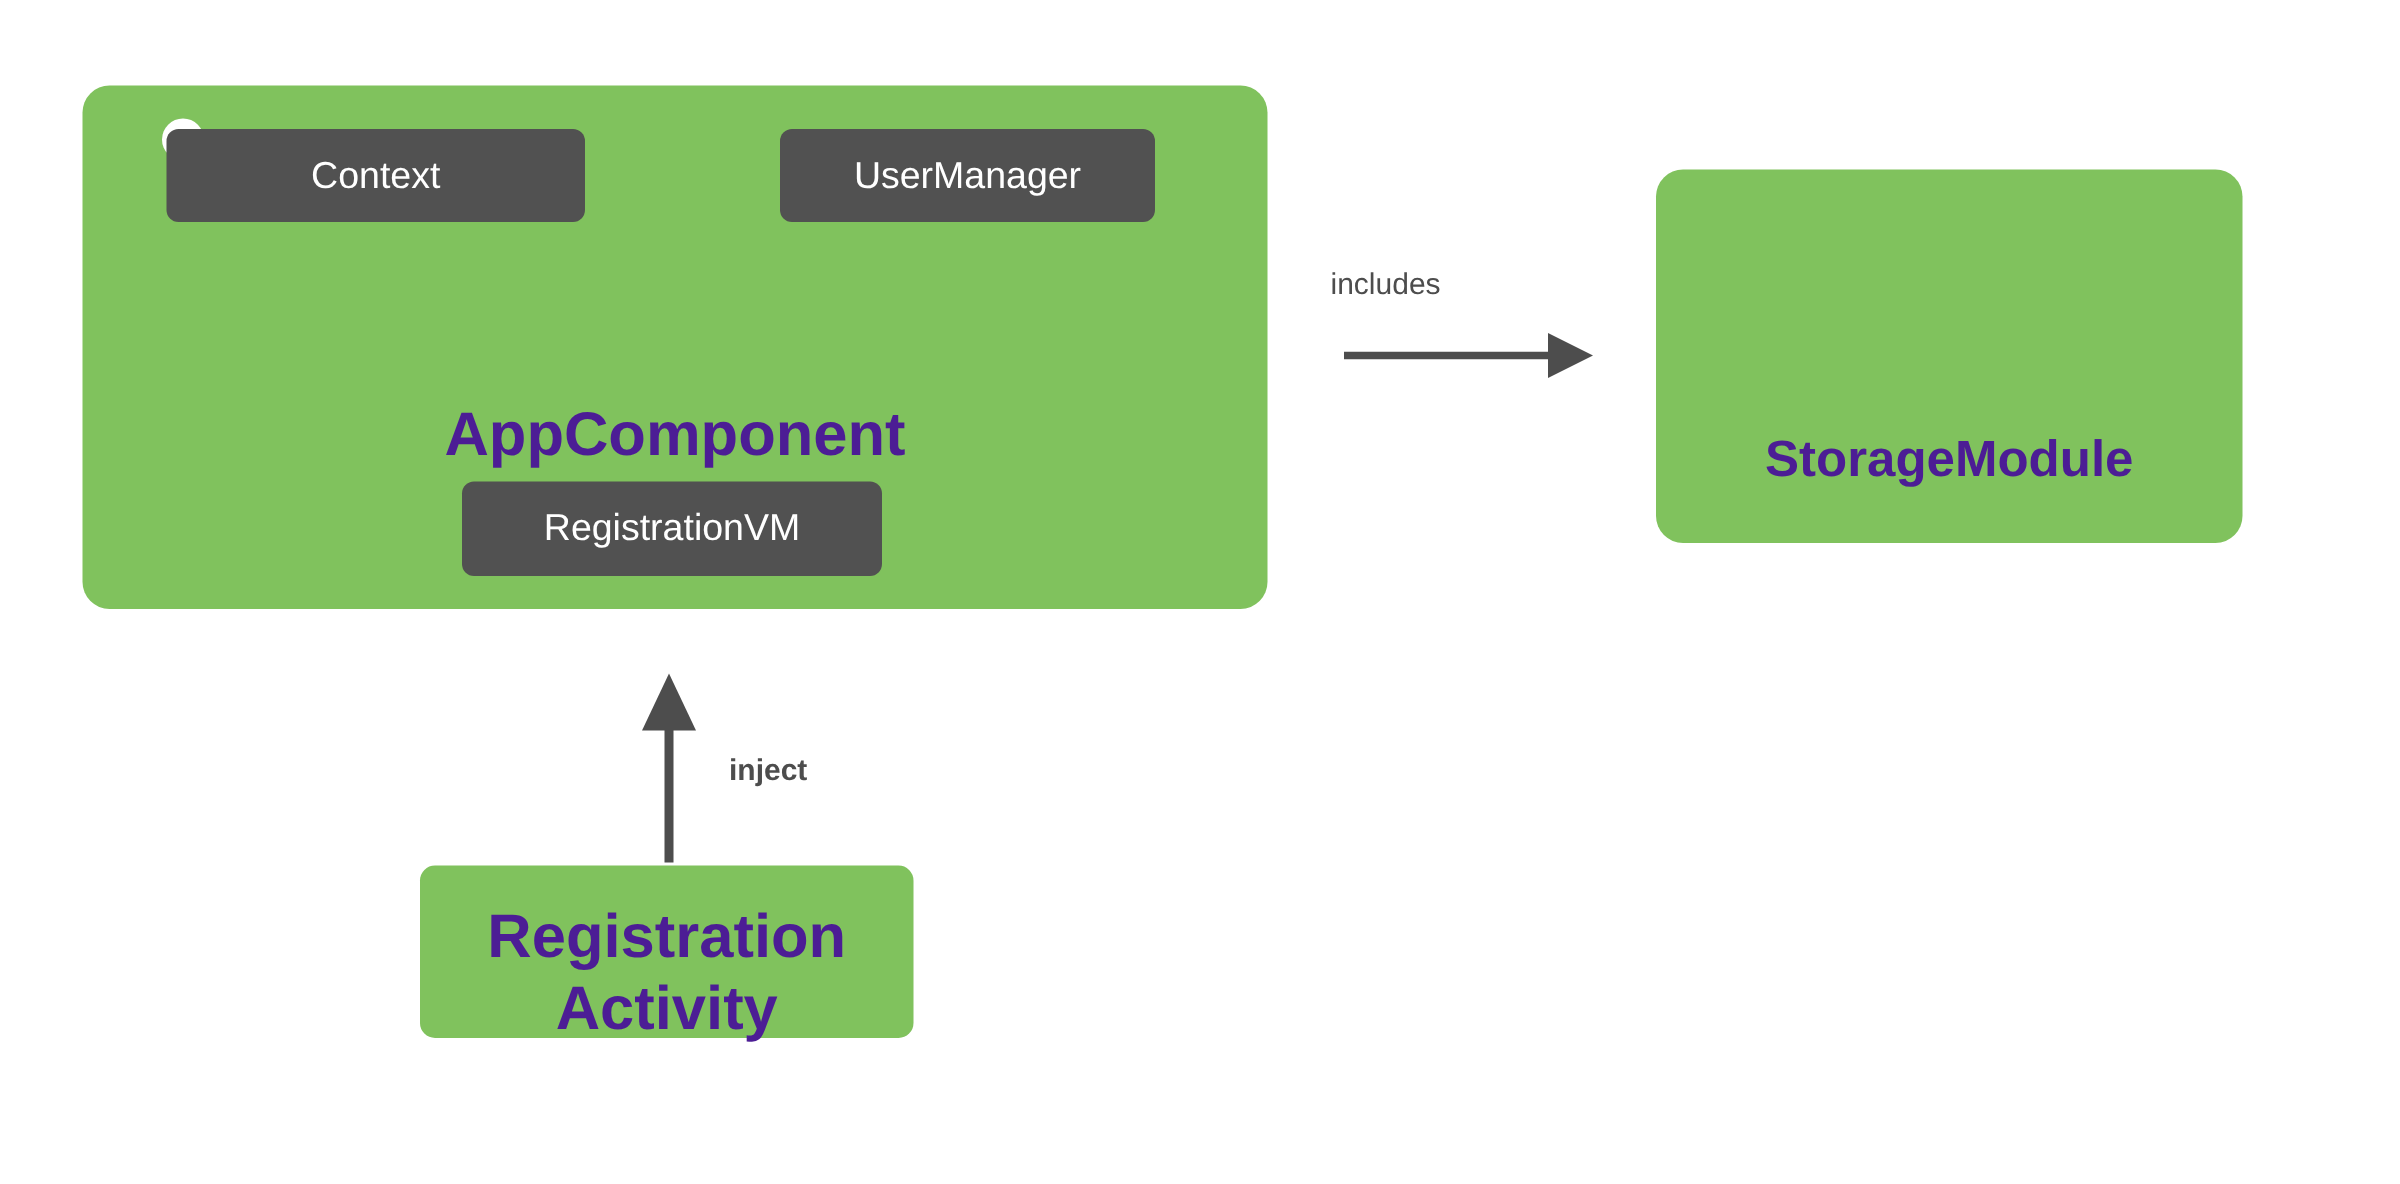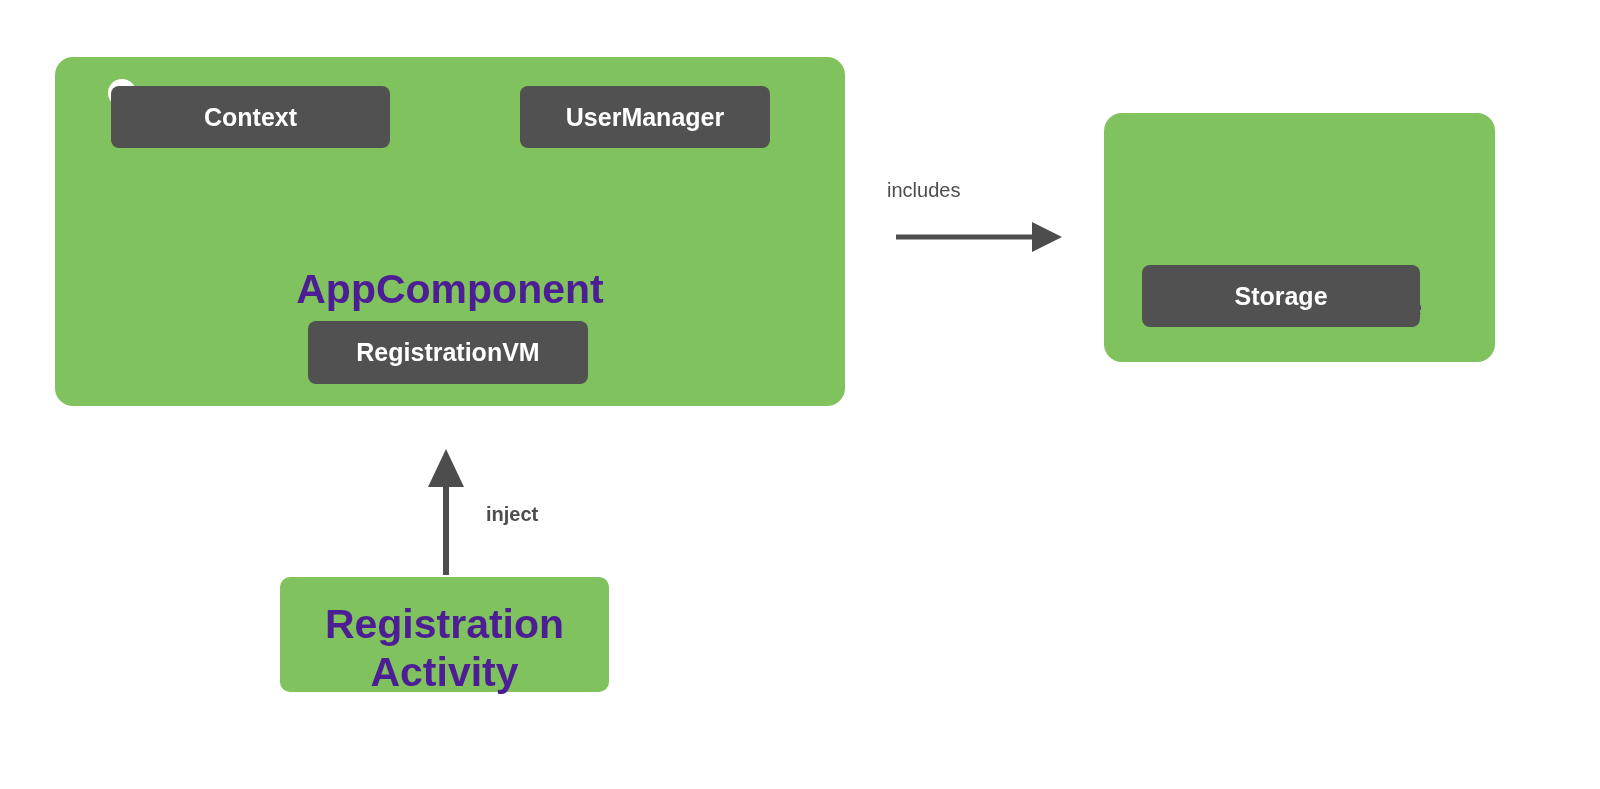--- a/index.html
+++ b/index.html
@@ -44,21 +44,21 @@
     box-sizing: border-box;
     background: #515151;
     border-radius: 8px;
     display: flex;
     align-items: center;
     justify-content: center;
   }
   .chip-label {
     color: #ffffff;
     font-size: 25px;
-    font-weight: 700;
+    font-weight: 400;
     line-height: 1;
     white-space: nowrap;
   }
 
   
   #app-component {
     left: 55px;
     top: 57px;
     width: 790px;
     height: 349px;
@@ -189,23 +189,20 @@
   <div class="edge-label" id="label-includes">includes</div>
 
   <svg class="arrow-svg" id="arrow-includes" viewBox="0 0 175 48">
     <line x1="6" y1="24" x2="145" y2="24" stroke="#4d4d4d" stroke-width="5"></line>
     <polygon points="142,9 172,24 142,39" fill="#4d4d4d"></polygon>
   </svg>
 
   <div class="module" id="storage-module">
     <div class="module-title" id="storage-module-title">StorageModule</div>
 
-    <div class="chip" id="chip-storage">
-      <span class="chip-label">Storage</span>
-    </div>
   </div>
 
   <svg class="arrow-svg" id="arrow-inject" viewBox="0 0 44 135">
     <line x1="22" y1="130" x2="22" y2="20" stroke="#4d4d4d" stroke-width="6"></line>
     <polygon points="22,4 40,42 4,42" fill="#4d4d4d"></polygon>
   </svg>
 
   <div class="edge-label" id="label-inject">inject</div>
 
   <div class="module" id="registration-activity">

